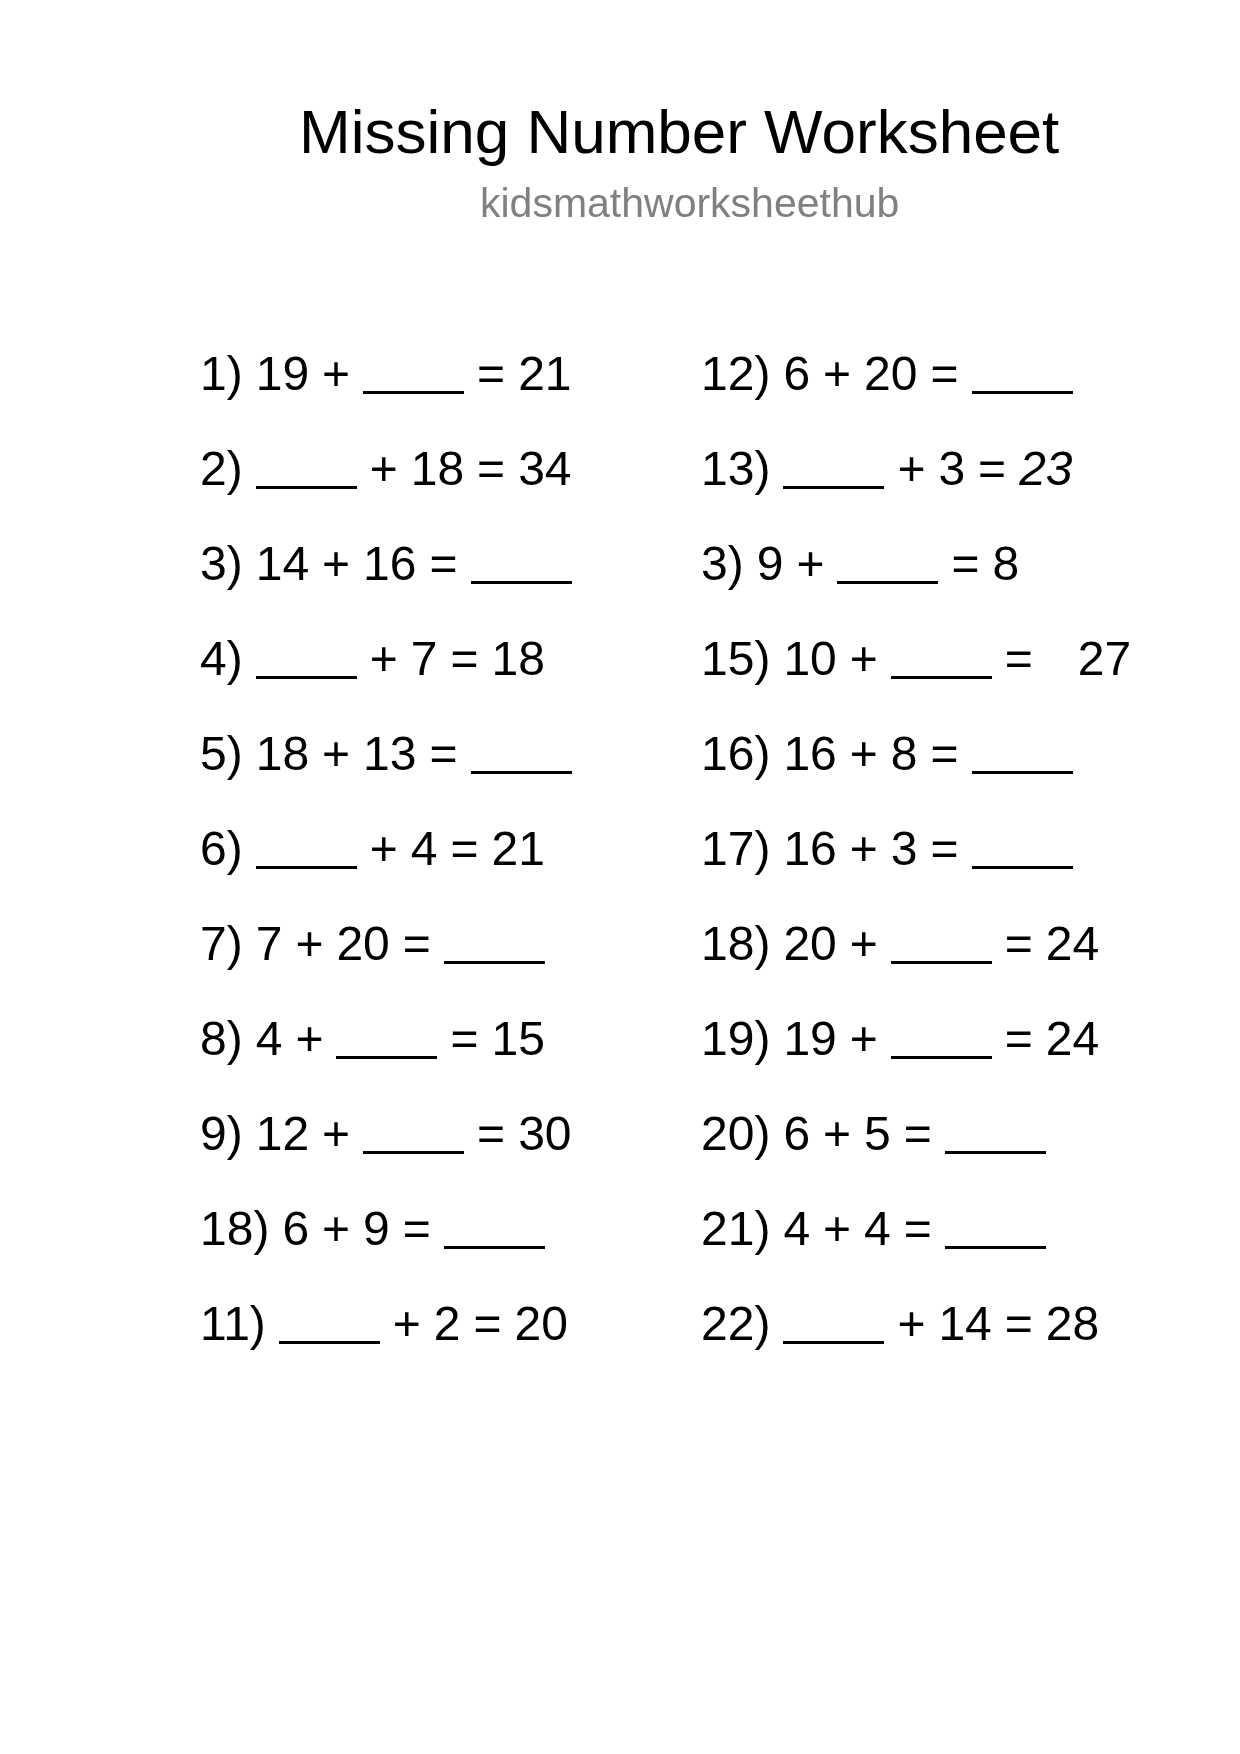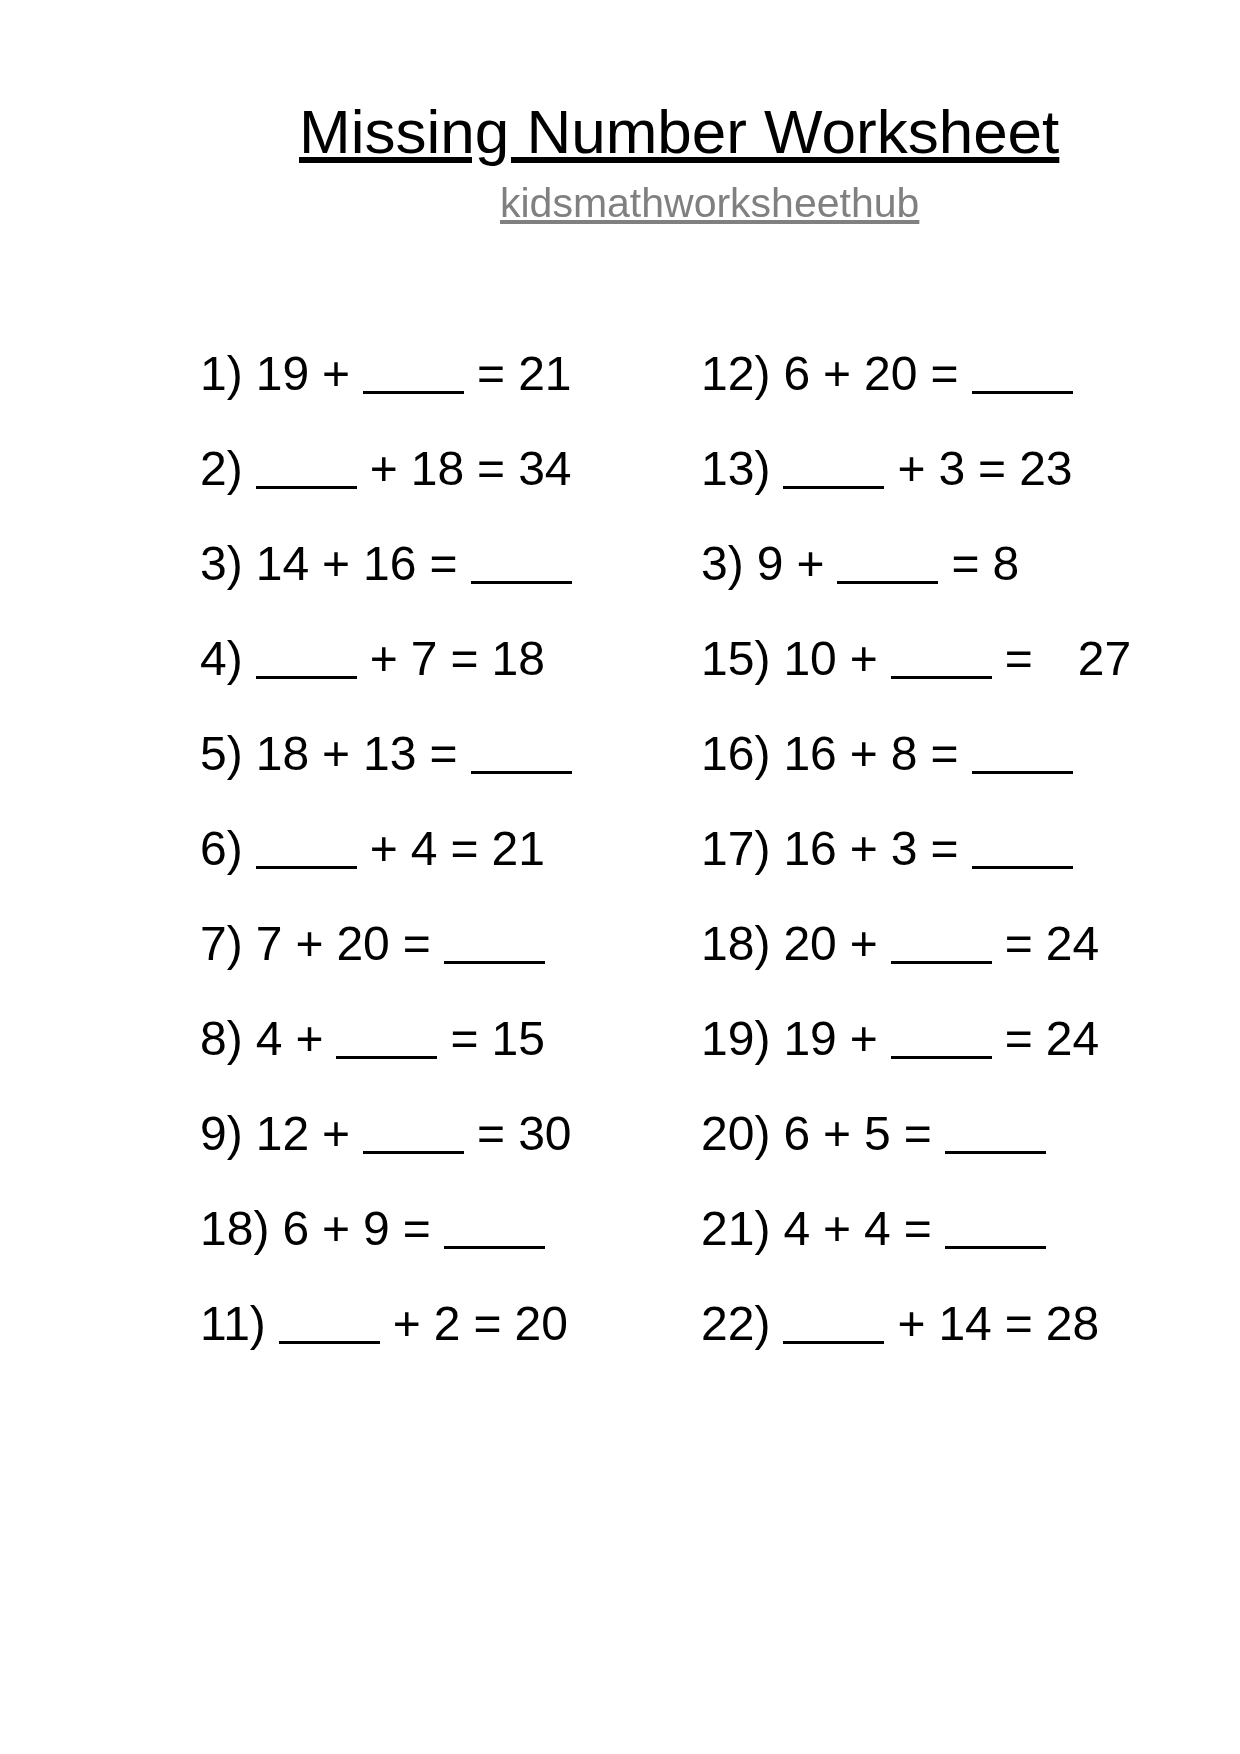--- a/index.html
+++ b/index.html
@@ -17,31 +17,29 @@
     }
     .title {
       position: absolute;
       left: 299px;
       top: 96px;
       font-size: 62px;
       line-height: 72px;
       white-space: nowrap;
       margin: 0;
       font-weight: normal;
-      text-decoration: underline;
     }
     .subtitle {
       position: absolute;
-      left: 500px;
+      left: 480px;
       top: 178px;
       font-size: 41px;
       line-height: 50px;
       white-space: nowrap;
       color: #808080;
-      text-decoration: underline;
     }
     .column {
       position: absolute;
       top: 346px;
     }
     .column.left { left: 200px; }
     .column.right { left: 701px; }
     .problem {
       height: 95px;
       font-size: 48px;
@@ -168,21 +166,21 @@
       <span class="tok">20</span>
       <span class="tok">=</span>
       <span class="blank" style="margin-right: 0px;"></span>
     </div>
     <div class="problem">
       <span class="num">13)</span>
       <span class="blank"></span>
       <span class="tok">+</span>
       <span class="tok">3</span>
       <span class="tok">=</span>
-      <span class="tok" style="margin-right: 0px;">23</span>
+      <span class="tok" style="margin-right: 0px; font-style: italic;">23</span>
     </div>
     <div class="problem">
       <span class="num">3)</span>
       <span class="tok">9</span>
       <span class="tok">+</span>
       <span class="blank"></span>
       <span class="tok">=</span>
       <span class="tok" style="margin-right: 0px;">8</span>
     </div>
     <div class="problem">

